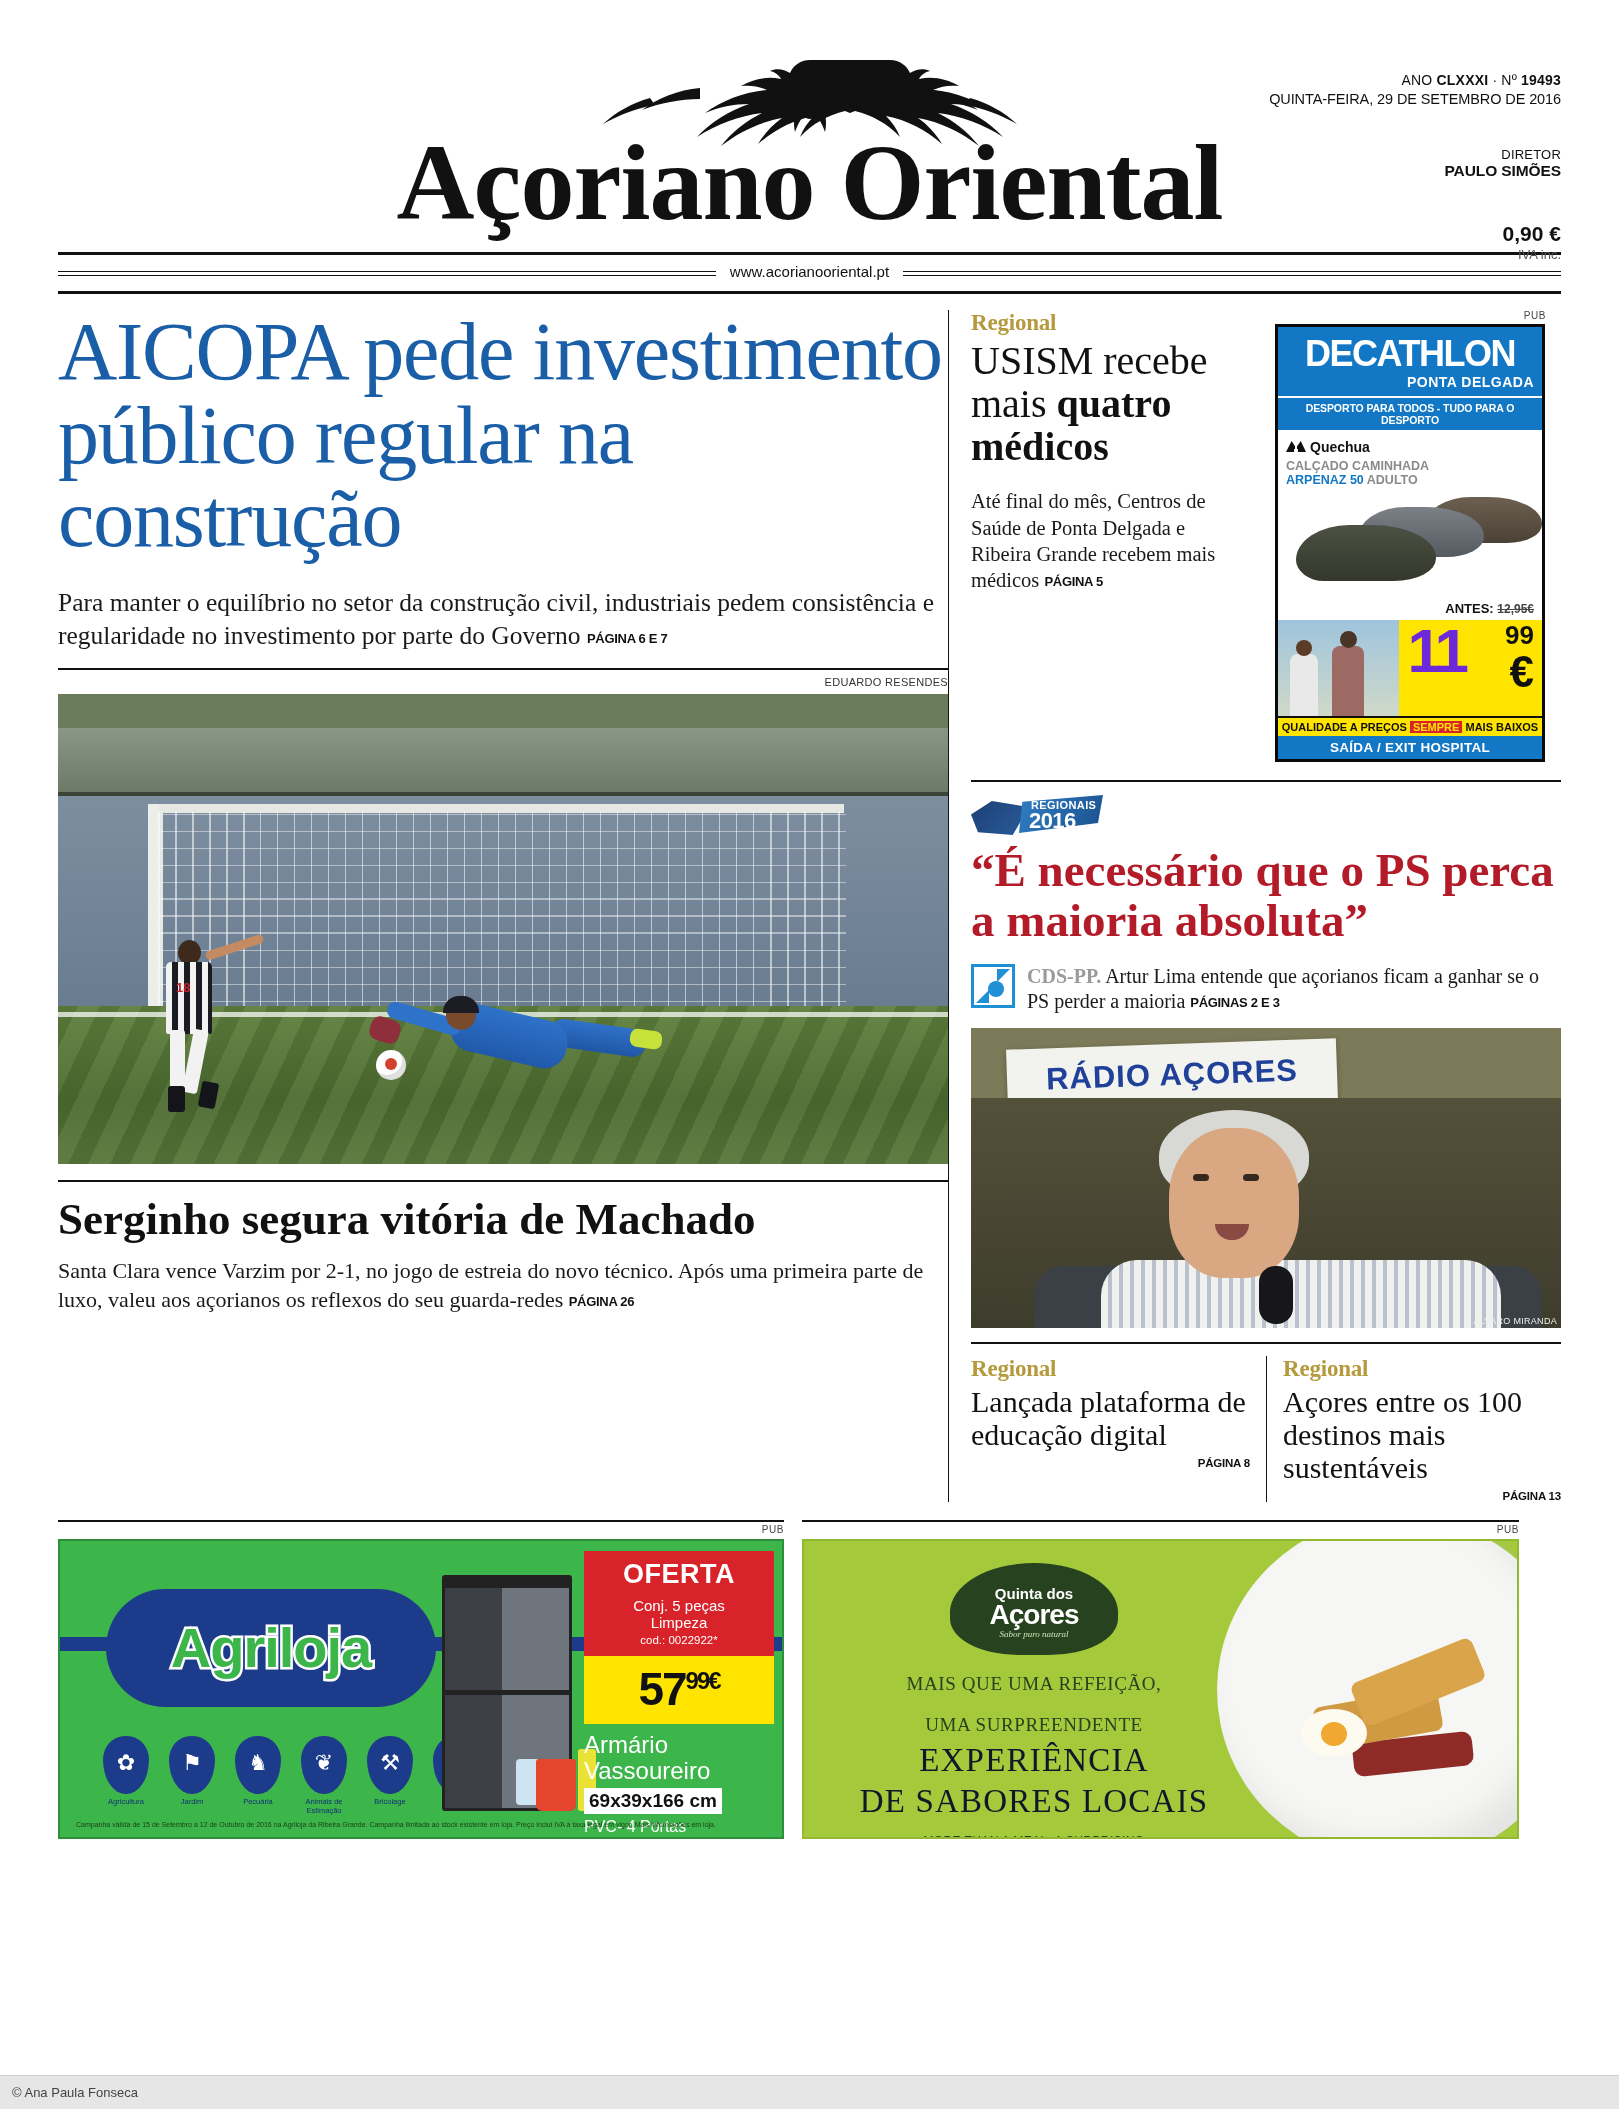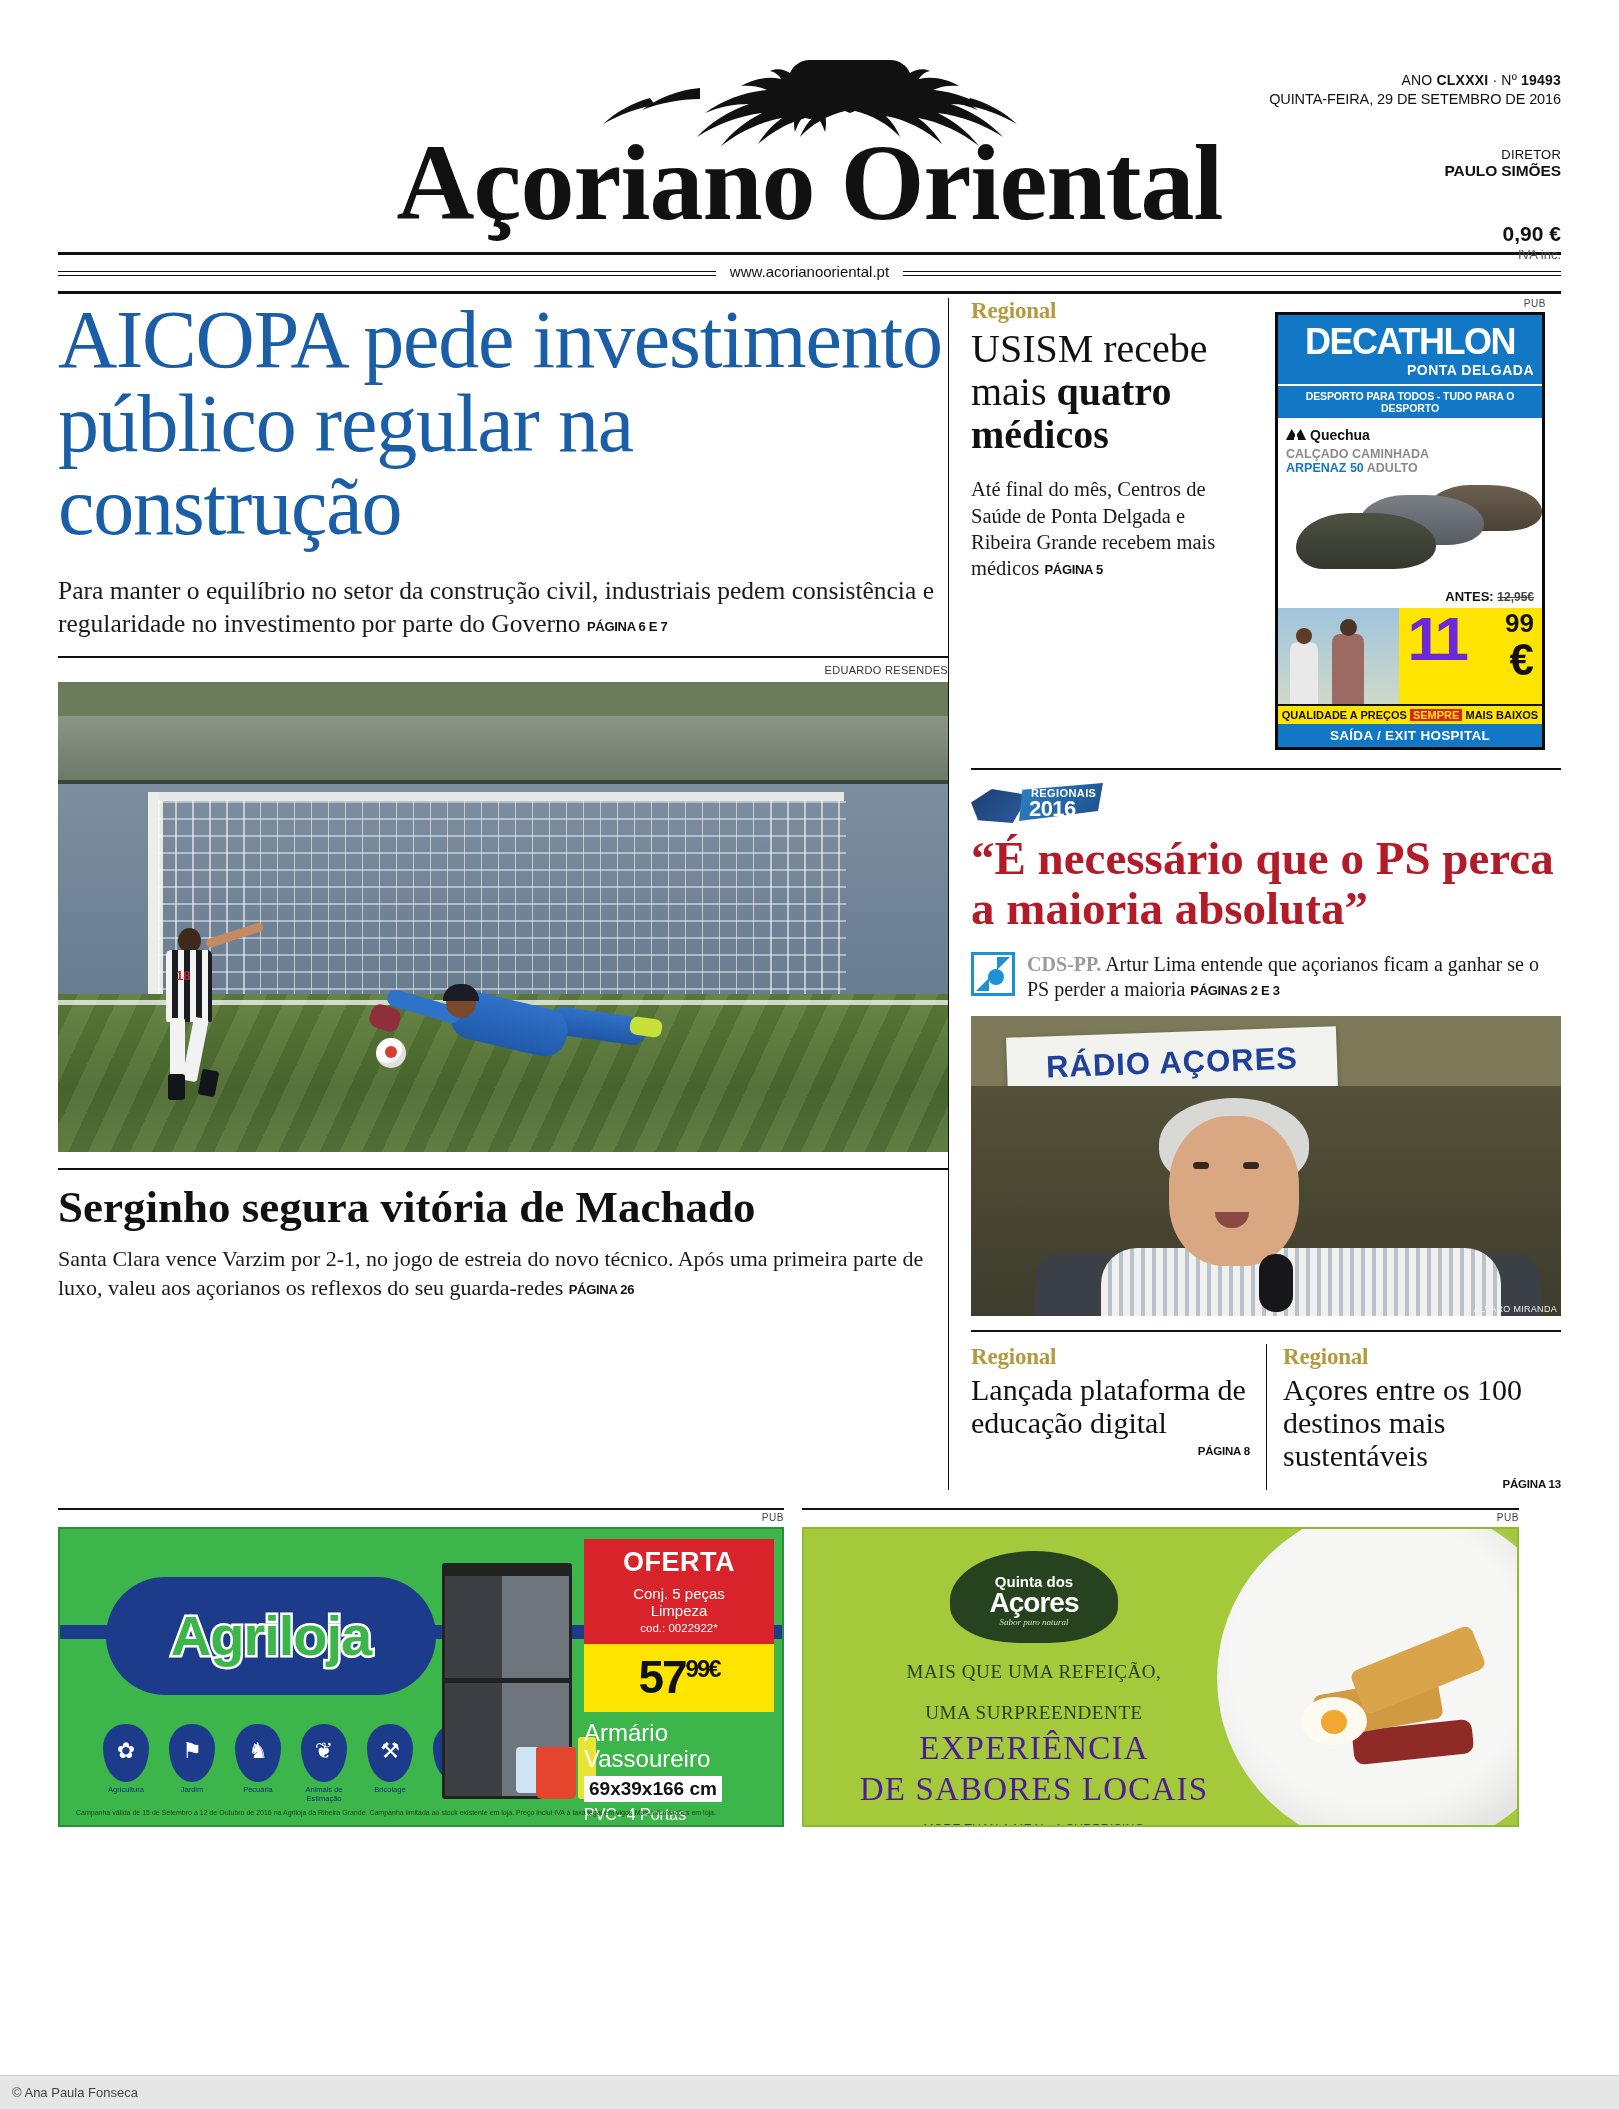--- a/index.html
+++ b/index.html
@@ -76,21 +76,21 @@
   .url-bar .lines .l1 { border-top: 1.5px solid #111; }
   .url-bar .lines .l2 { border-top: 1.5px solid #111; margin-top: 3px; }
   .url-text {
     position: relative; display:inline-block; background:#fff;
     padding: 0 14px; font-family: "Liberation Sans", sans-serif;
     font-size: 15px; color: #111; top: 8px;
   }
   .rule-thick2 { border-top: 3px solid #111; margin-top: 2px; }
 
   
-  .body-grid { display: flex; gap: 0; margin-top: 4px; }
+  .body-grid { display: flex; gap: 0; margin-top: 16px; }
   .col-left { width: 890px; }
   .col-right { width: 613px; margin-left: 0; padding-left: 22px; border-left: 1.5px solid #111; }
 
   
   .lead-head {
     font-family: "Liberation Serif", serif;
     font-size: 82px; line-height: 1.02; color: #1a5ea8;
     font-weight: 400; letter-spacing: -1.2px;
   }
   .lead-sub {
@@ -388,21 +388,21 @@
   .qa-logo { width: 168px; height: 92px; background:#27421f; margin: 22px auto 0;
      border-radius: 56% 56% 46% 46% / 60% 60% 44% 44%; position:relative; }
   .qa-logo .q1 { position:absolute; left:0; right:0; top:22px; text-align:center;
      font-family:"Liberation Sans",sans-serif; font-weight:700; font-size:15px; color:#fff; }
   .qa-logo .q2 { position:absolute; left:0; right:0; top:36px; text-align:center;
      font-family:"Liberation Sans",sans-serif; font-weight:700; font-size:28px; color:#fff; letter-spacing:-1px;}
   .qa-logo .q3 { position:absolute; left:0; right:0; top:66px; text-align:center;
      font-family:"Liberation Serif",serif; font-style:italic; font-size:9px; color:#cfe0b8;}
   .qa-t1 { text-align:center; font-family:"Liberation Serif",serif; font-size:19px; color:#27421f;
      margin-top:16px; letter-spacing:.6px; line-height:1.32; }
-  .qa-t2 { text-align:center; font-family:"Liberation Serif",serif; font-size:33px; color:#4c1d95;
+  .qa-t2 { text-align:center; font-family:"Liberation Serif",serif; font-size:33px; color:#0f172a;
      letter-spacing:1.2px; line-height:1.12; margin-top:4px; }
   .qa-t3 { text-align:center; font-family:"Liberation Sans",sans-serif; font-size:12px; color:#27421f;
      margin-top:14px; line-height:1.35; letter-spacing:.4px;}
   .qa-t3 .arr { color:#27421f; letter-spacing:-2px; }
 
   
   .footer { position:absolute; left:0; bottom:0; width:1619px; height:34px; background:#e6e6e6;
      border-top:1px solid #cfcfcf; }
   .footer .fc { font-family:"Liberation Sans",sans-serif; font-size:13px; color:#444;
      line-height:34px; padding-left:12px; }

